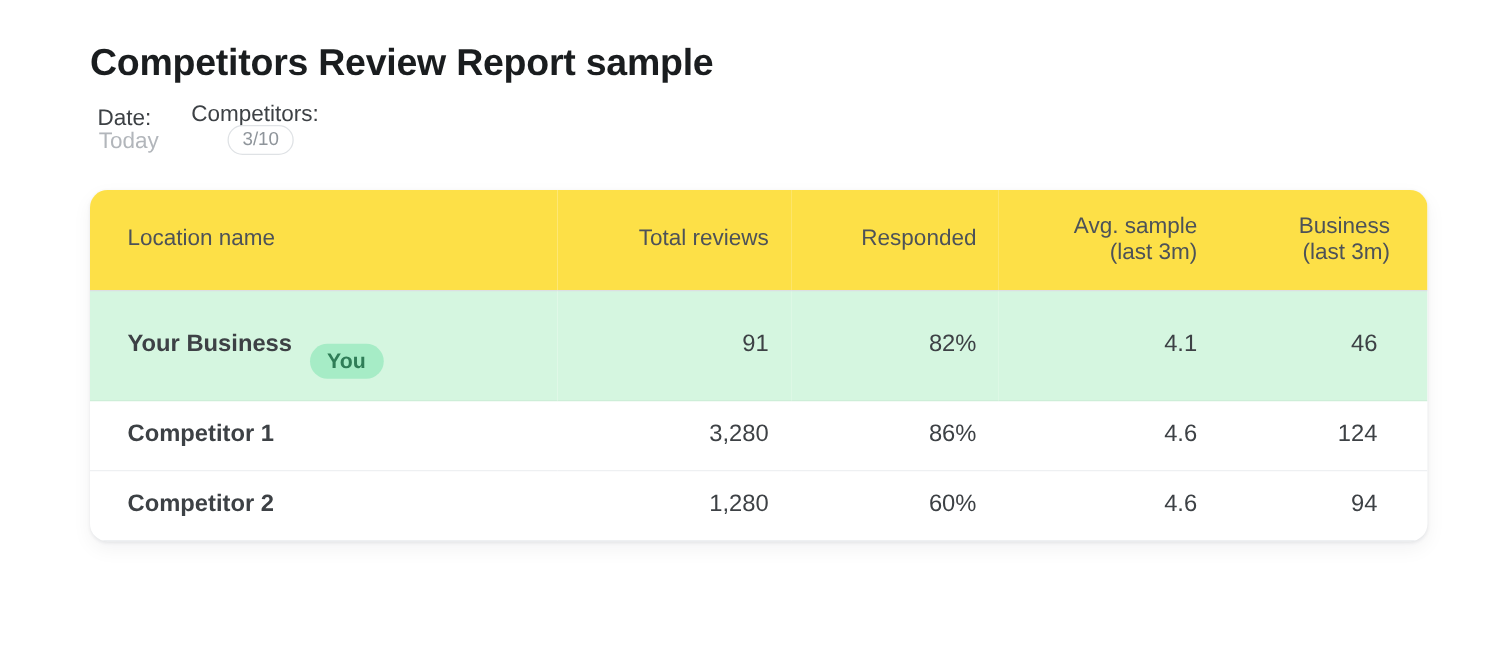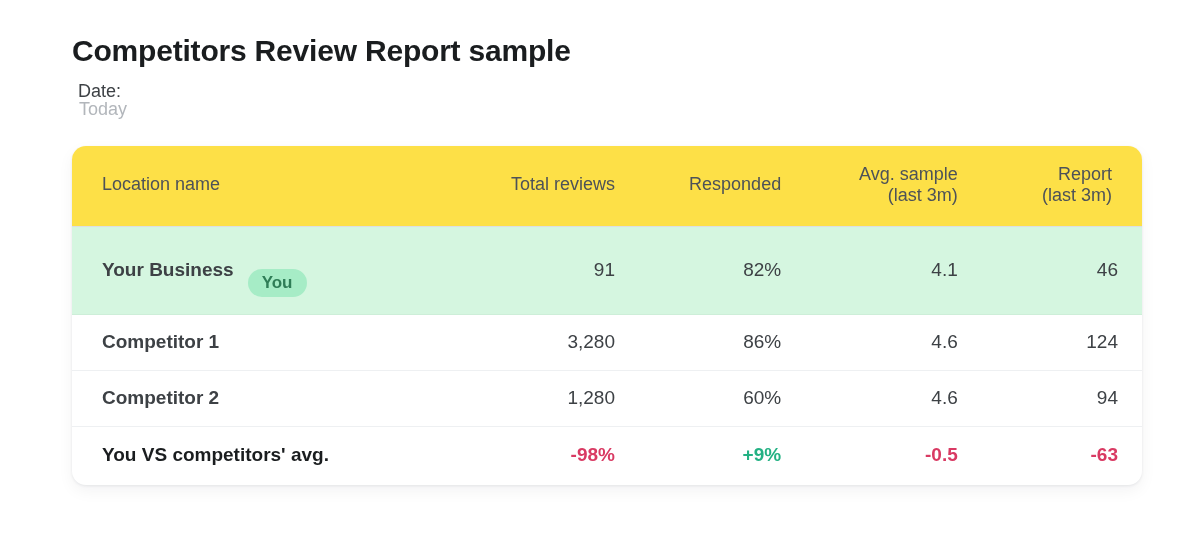--- a/index.html
+++ b/index.html
@@ -126,21 +126,21 @@
     text-align: left;
     padding-left: 30px;
     font-weight: bold;
   }
   td.col-num {
     text-align: right;
   }
   td.col-total   { padding-right: 18px; }
   td.col-resp    { padding-right: 18px; }
   td.col-rating  { padding-right: 18px; }
-  td.col-recent  { padding-right: 24px; margin-top: 48px; }
+  td.col-recent  { padding-right: 40px; margin-top: 48px; }
 
   
   tr.row-you td {
     background: #d5f6e0;
     border-bottom: 1px solid #cdeed8;
   }
   .name-cell {
     display: flex;
     align-items: center;
   }
@@ -175,20 +175,24 @@
 <div class="page">
 
   <h1 class="report-title">Competitors Review Report sample</h1>
 
   <div class="meta-row">
     <div class="meta-group">
       <span class="meta-label">Date:</span>
       <span class="meta-value-muted">Today</span>
     </div>
     <span class="meta-gap"></span>
+    <div class="meta-group">
+      <span class="meta-label">Competitors:</span>
+      <span class="meta-pill">3/10</span>
+    </div>
   </div>
 
   <div class="table-card">
     <table class="report-table">
       <colgroup>
         <col style="width:360px">
         <col style="width:180px">
         <col style="width:160px">
         <col style="width:170px">
         <col style="width:160px">
@@ -196,21 +200,21 @@
       <thead>
         <tr>
           <th class="col-name">Location name</th>
           <th class="col-num col-total">Total reviews</th>
           <th class="col-num col-resp">Responded</th>
           <th class="col-num col-rating">
             <span class="th-line2">Avg. sample</span>
             <span class="th-line2">(last 3m)</span>
           </th>
           <th class="col-num col-recent">
-            <span class="th-line2">Report</span>
+            <span class="th-line2">Business</span>
             <span class="th-line2">(last 3m)</span>
           </th>
         </tr>
       </thead>
       <tbody>
 
         <tr class="row-you">
           <td class="col-name">
             <span class="name-cell">
               <span>Your Business</span>
@@ -232,25 +236,18 @@
         </tr>
 
         <tr>
           <td class="col-name">Competitor 2</td>
           <td class="col-num col-total">1,280</td>
           <td class="col-num col-resp">60%</td>
           <td class="col-num col-rating">4.6</td>
           <td class="col-num col-recent">94</td>
         </tr>
 
-        <tr class="row-summary">
-          <td class="col-name">You VS competitors' avg.</td>
-          <td class="col-num col-total delta-neg">-98%</td>
-          <td class="col-num col-resp delta-pos">+9%</td>
-          <td class="col-num col-rating delta-neg">-0.5</td>
-          <td class="col-num col-recent delta-neg">-63</td>
-        </tr>
 
       </tbody>
     </table>
   </div>
 
 </div>
 
 </body></html>

